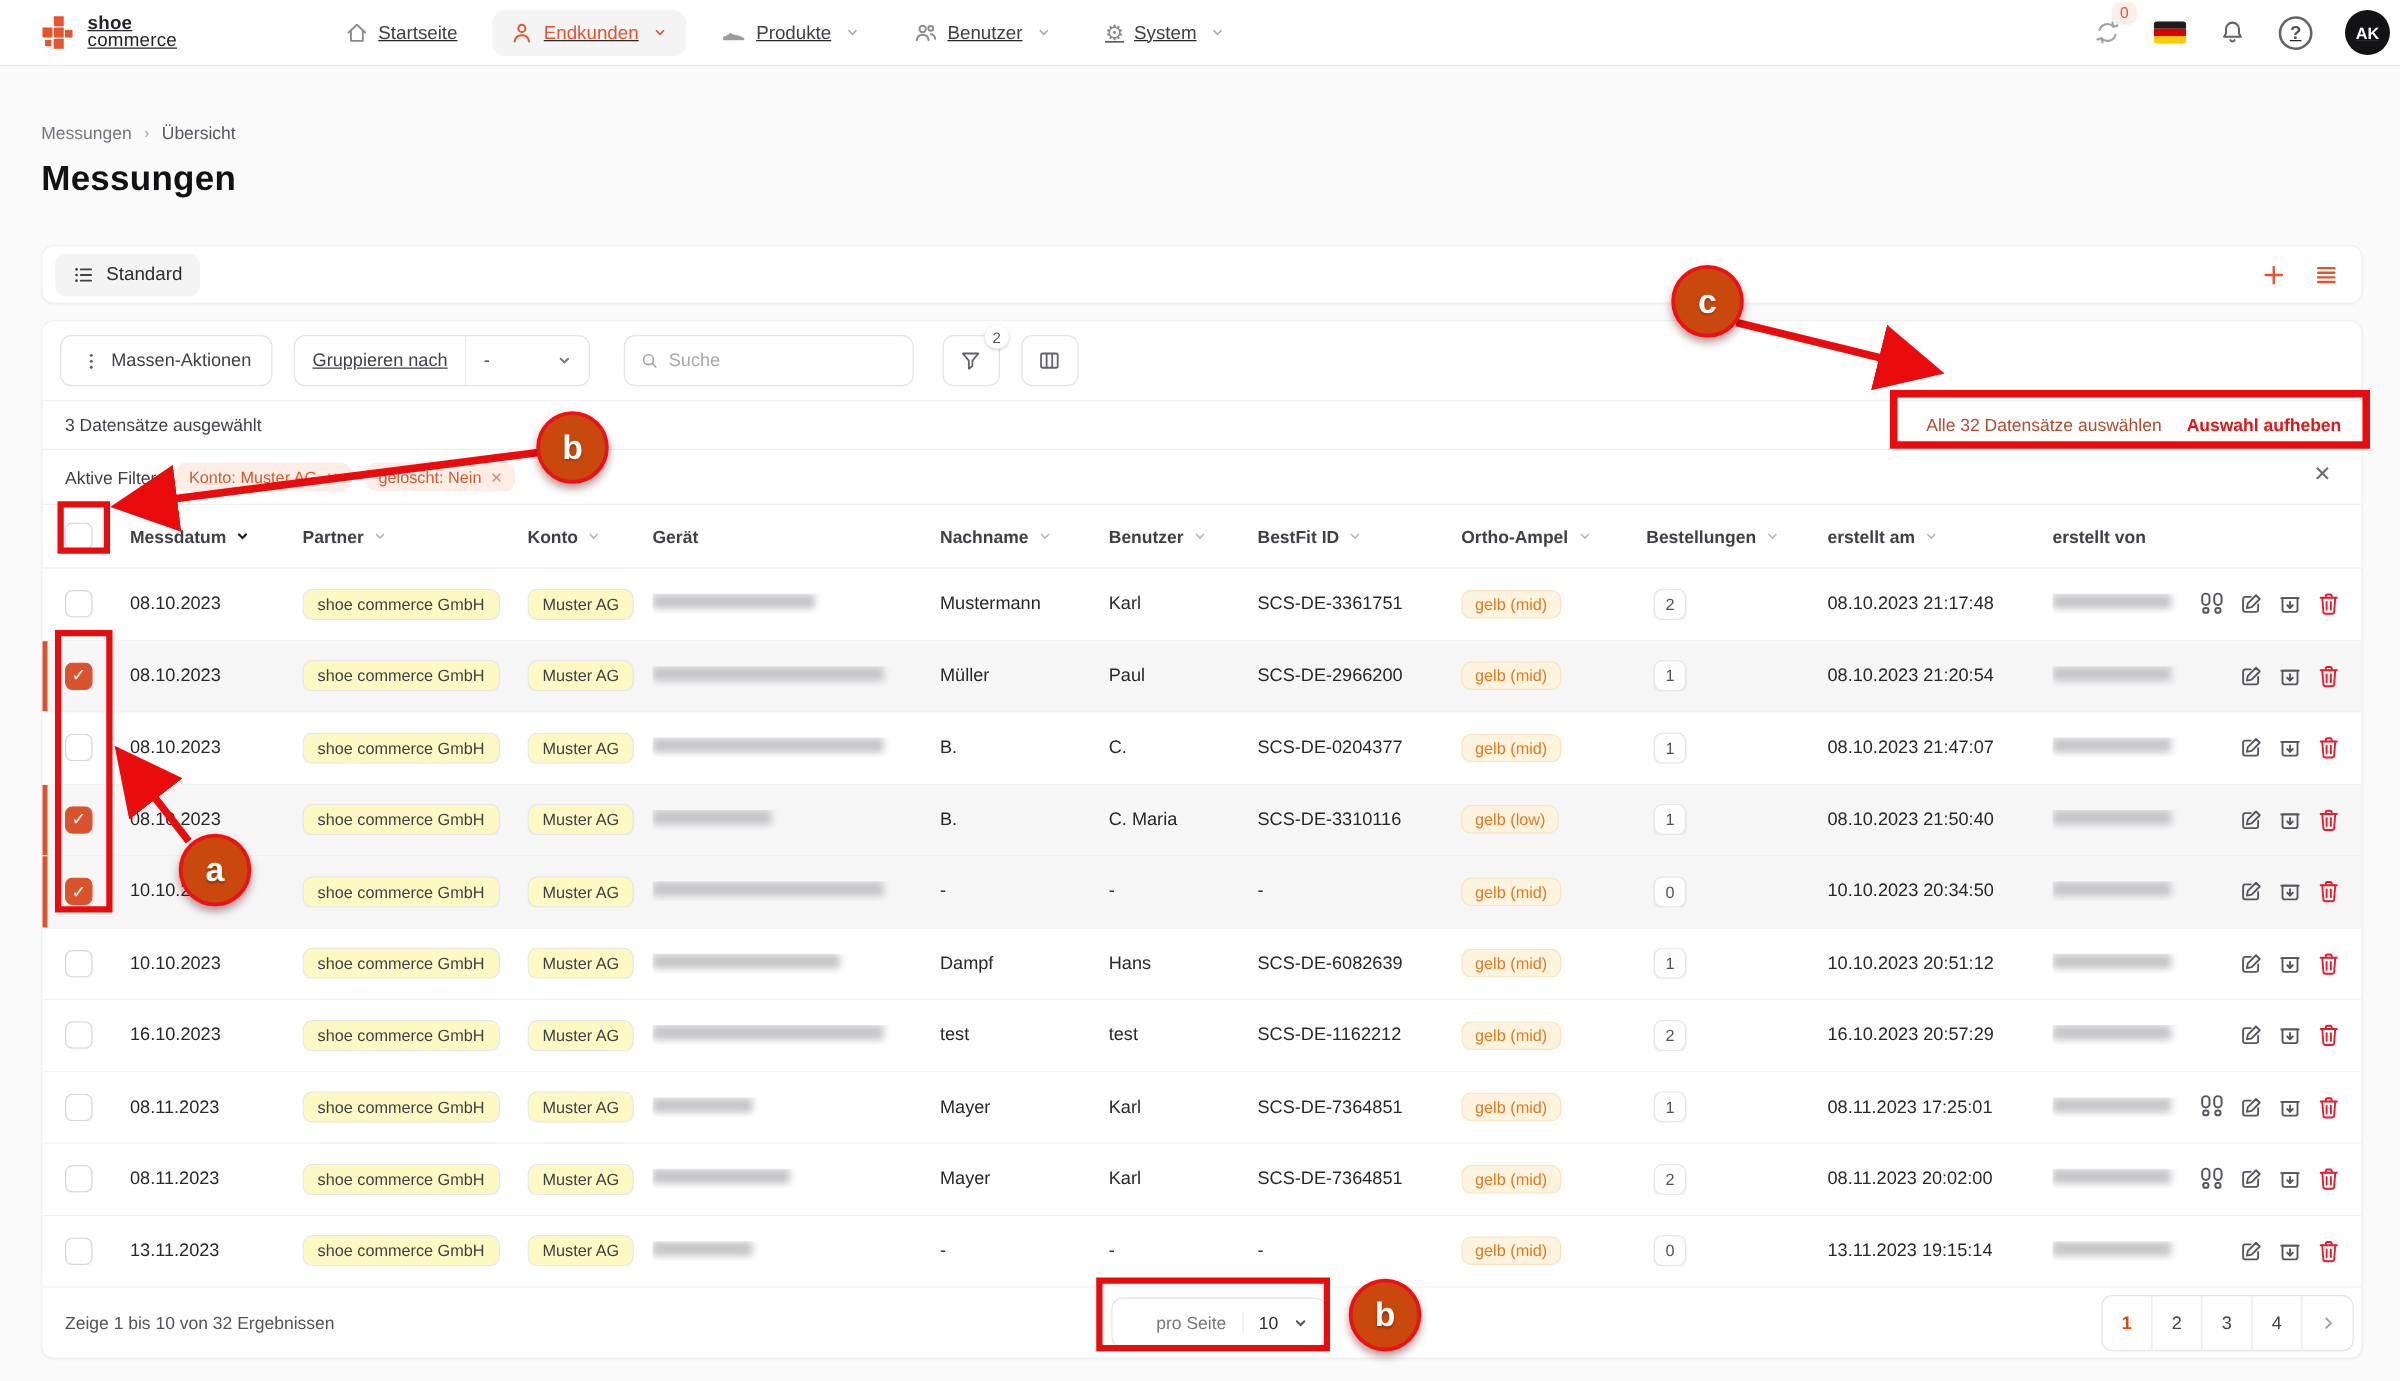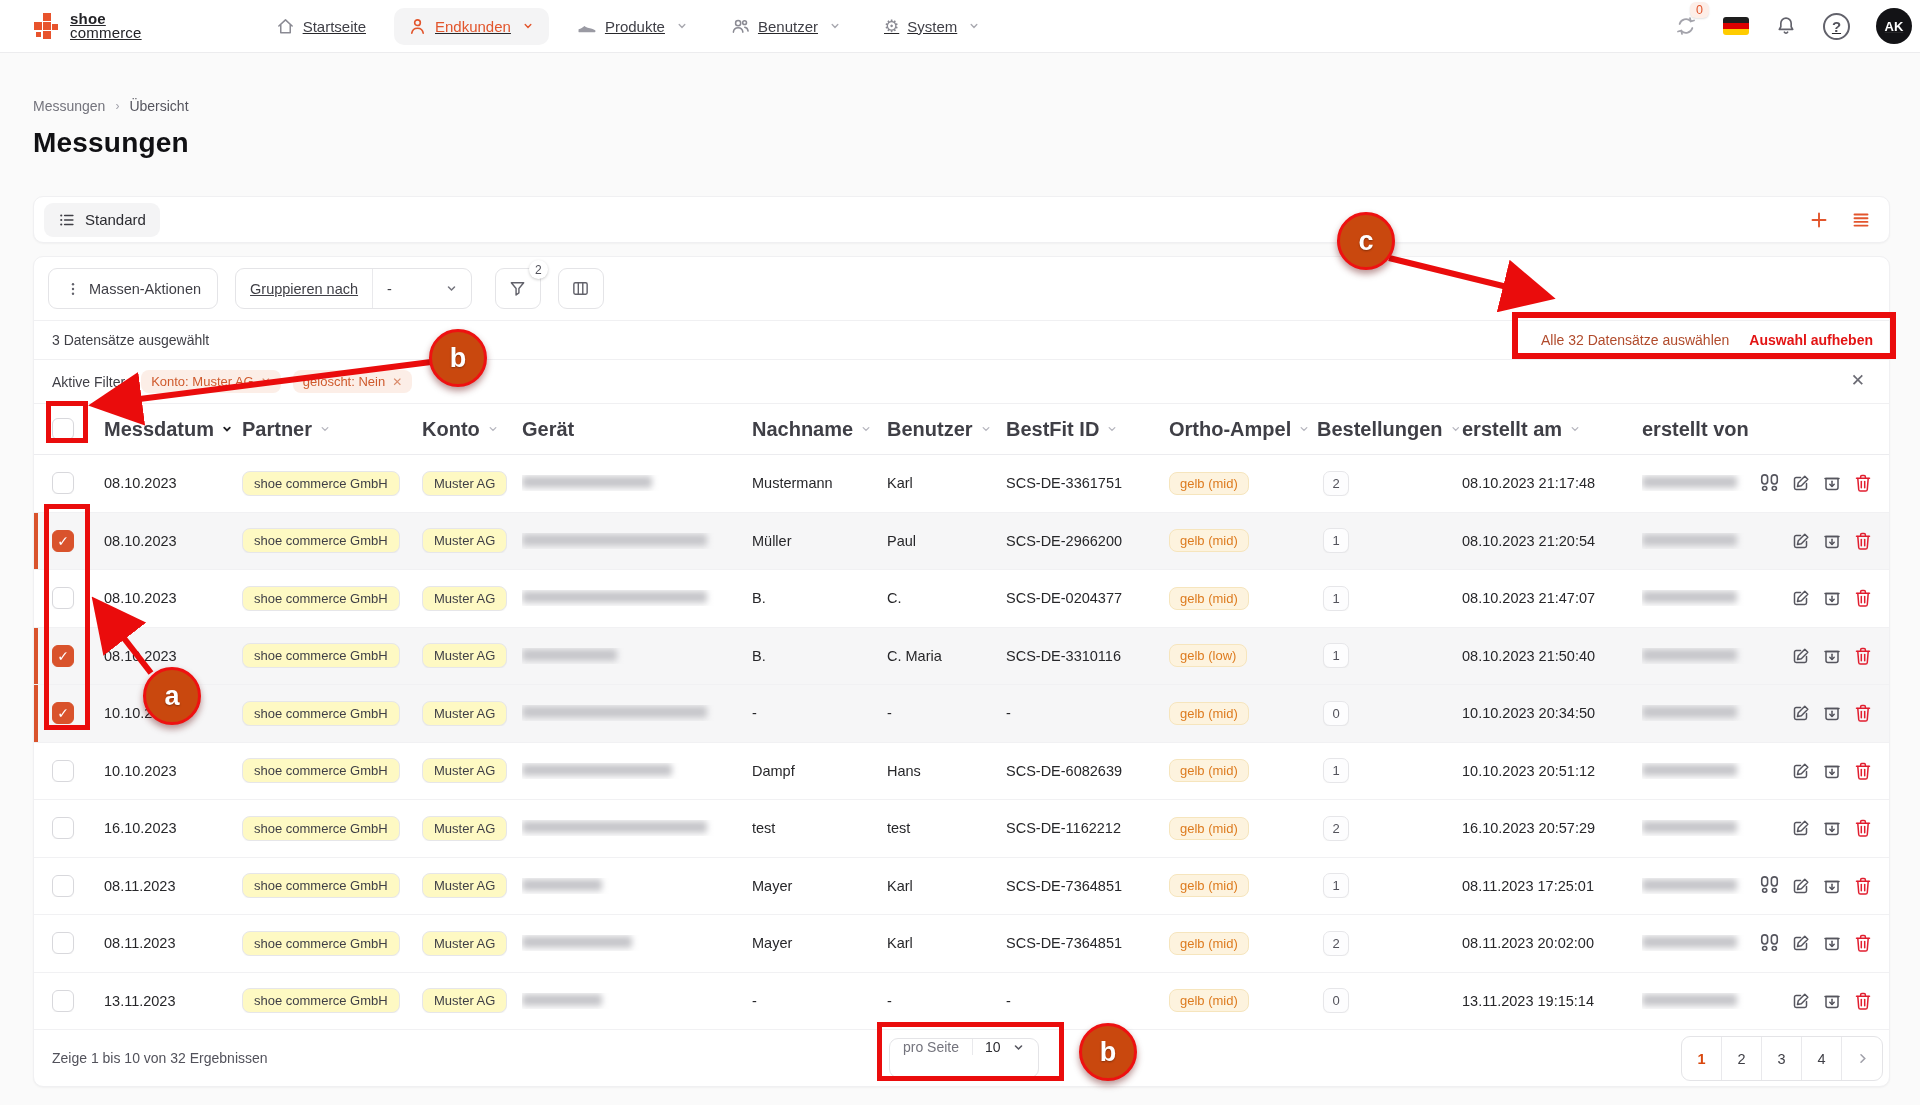--- a/index.html
+++ b/index.html
@@ -81,21 +81,21 @@
   .chip { display:flex; align-items:center; gap:7px; background:#fceee7; color:#cf5a2d;
     border-radius:8px; padding:4px 10px; font-size:13px; cursor:default; }
   .chip .x { color:#d98a6a; font-size:12px; cursor:pointer; }
   .fl-close { position:absolute; right:24px; top:10px; font-size:17px; color:#6b6b74; cursor:pointer; }
 
   
   .grid { display:grid;
     grid-template-columns:52px 138px 180px 100px 230px 135px 119px 163px 148px 145px 180px 125px minmax(0,1fr);
     align-items:center; padding:0 16px 0 18px; }
   .thead { height:51px; border-bottom:1px solid #ececef; }
-  .th { display:flex; align-items:center; gap:6px; font-size:20px; font-weight:600; color:#3f3f46; cursor:pointer; }
+  .th { display:flex; align-items:center; gap:6px; font-size:14px; font-weight:600; color:#3f3f46; cursor:pointer; }
   .trow { position:relative; height:57.5px; border-bottom:1px solid #f1f1f3; background:#fff; }
   .trow.sel { background:#f6f6f7; }
   .trow.sel::before { content:""; position:absolute; left:0; top:0; bottom:0; width:4px; background:#d9532c; }
   .cell { font-size:14.5px; color:#27272a; white-space:nowrap; overflow:hidden; }
   .cbx { width:22px; height:22px; border:1.5px solid #d8d8dc; border-radius:6px; background:#fff;
     display:flex; align-items:center; justify-content:center; cursor:pointer;
     box-shadow:0 1px 1px rgba(0,0,0,.04); }
   .cbx.on { background:#d9532c; border-color:#d9532c; }
   .cbx.on::after { content:"✓"; color:#fff; font-size:14px; font-weight:700; }
   .pill { display:inline-block; border:1px solid #e6e6e9; background:#fef9c3; border-radius:8px;
@@ -106,22 +106,22 @@
     border:1px solid #e6e6e9; background:#fdfdfe; border-radius:7px; font-size:13px; color:#52525b;
     box-shadow:0 1px 1px rgba(0,0,0,.04); margin-left:6px; }
   .redact { display:inline-block; height:12px; border-radius:2px; background:#c6c6ca; filter:blur(3px); }
   .redact.creator { width:95px; }
   .c-actions { display:flex; justify-content:flex-end; align-items:center; gap:11px; overflow:visible; }
   .act { cursor:pointer; display:flex; }
 
   
   .tfoot { position:relative; height:56px; display:flex; align-items:center; padding:0 16px 0 18px; }
   .results { font-size:14px; color:#52525b; }
-  .perpage { position:absolute; left:855px; top:8px; height:40px; display:flex; align-items:flex-start;
-    border:1px solid #e4e4e7; border-radius:9px; overflow:hidden; background:#fff; }
+  .perpage { position:absolute; left:855px; top:8px; height:40px; display:flex; align-items:center;
+    border:1px solid #e4e4e7; border-radius:9px; overflow:hidden; background:#fff;padding-left:22px; }
   .pp-label { display:flex; align-items:center; padding:0 13px; color:#74747d; font-size:14px; border-right:1px solid #e9e9ec; }
   .pp-value { display:flex; align-items:center; gap:10px; padding:0 12px; font-size:14px; color:#2c2c31; cursor:pointer; }
   .pagination { position:absolute; right:6px; top:6px; display:flex; border:1px solid #e4e4e7; border-radius:9px;
     overflow:hidden; background:#fff; }
   .pg { width:40px; height:43px; display:flex; align-items:center; justify-content:center; font-size:14.5px;
     color:#3f3f46; border-right:1px solid #e9e9ec; cursor:pointer; }
   .pg:last-child { border-right:none; }
   .pg.active { color:#d9480f; font-weight:700; }
 
   
@@ -280,20 +280,27 @@
         <span>Massen-Aktionen</span>
       </button>
       <div class="groupby">
         <div class="gb-label">Gruppieren nach</div>
         <div class="gb-value">
           <span>-</span>
           <svg class="ic" width="15" height="15" viewBox="0 0 20 20" fill="none" stroke="#74747d" stroke-width="2" stroke-linecap="round">
               <polyline points="6 8 10 12 14 8"></polyline>
             </svg>
         </div>
+      </div>
+      <div class="search">
+        <svg class="ic" width="17" height="17" viewBox="0 0 20 20" fill="none" stroke="#a1a1aa" stroke-width="1.7" stroke-linecap="round">
+          <circle cx="9" cy="9" r="5.2"></circle>
+            <line x1="13" y1="13" x2="16.8" y2="16.8"></line>
+          </svg>
+        <input placeholder="Suche" style="">
       </div>
       <div class="iconbtn" style="margin-left:6px">
         <svg class="ic" width="19" height="19" viewBox="0 0 20 20" fill="none" stroke="#62626b" stroke-width="1.5" stroke-linejoin="round">
           <path d="M3.5 4h13l-5 6v4.6l-3 2.2V10z"></path>
           </svg>
         <span class="fbadge">2</span>
       </div>
       <div class="iconbtn">
         <svg class="ic" width="19" height="19" viewBox="0 0 20 20" fill="none" stroke="#62626b" stroke-width="1.5">
           <rect x="3" y="4" width="14" height="12" rx="1.5"></rect>

